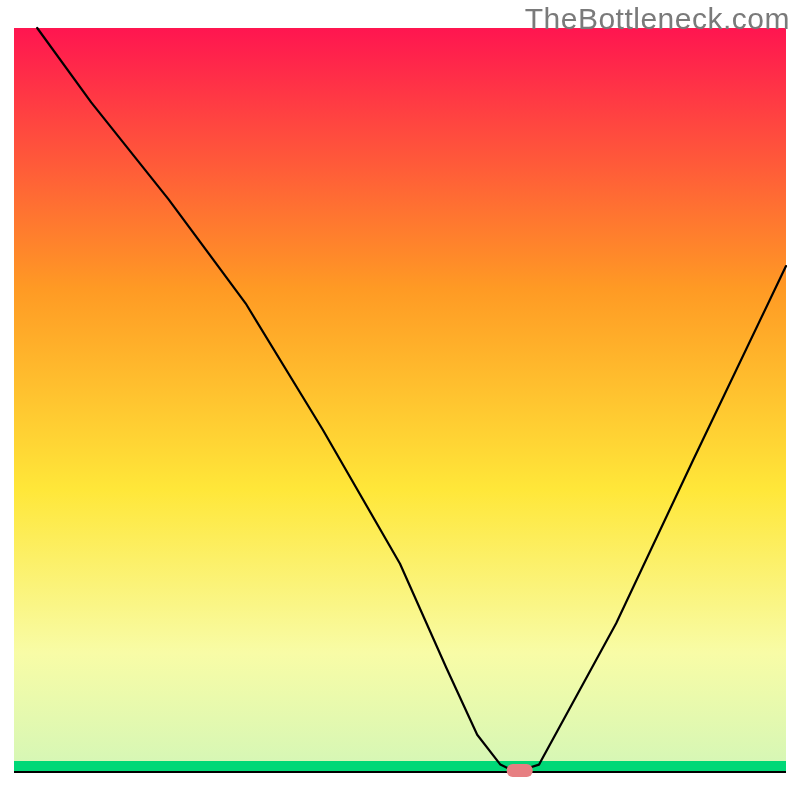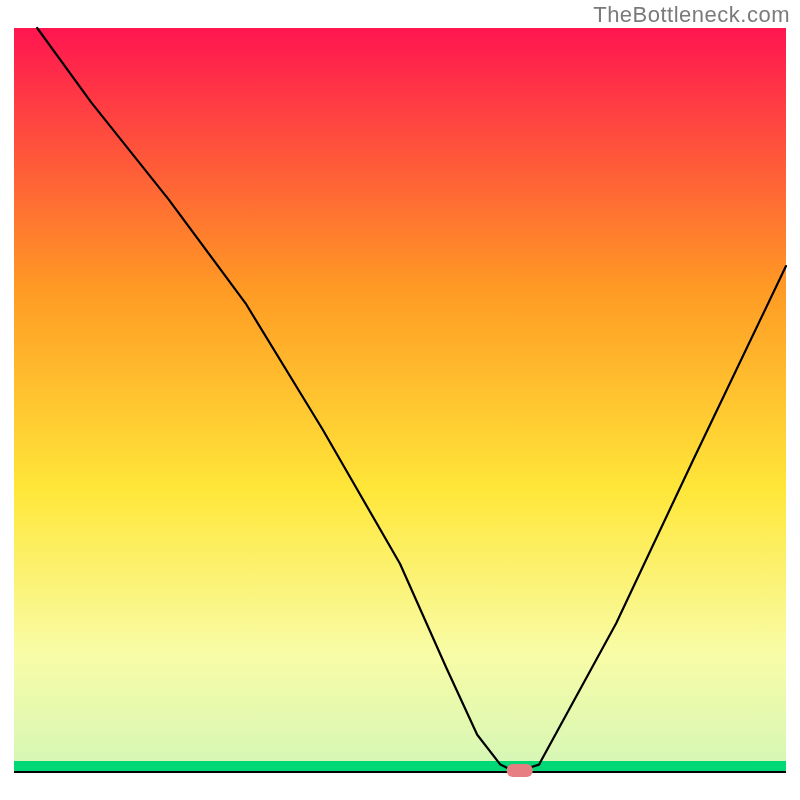--- a/index.html
+++ b/index.html
@@ -13,21 +13,21 @@
   .stage {
     position: relative;
     width: 800px;
     height: 800px;
   }
   .watermark {
     position: absolute;
     top: 2px;
     right: 10px;
     color: #7a7a7a;
-    font-size: 22px;
+    font-size: 30px;
     letter-spacing: 0.5px;
     font-weight: 500;
     z-index: 30;
   }
   svg.plot {
     position: absolute;
     inset: 0;
     width: 800px;
     height: 800px;
   }

